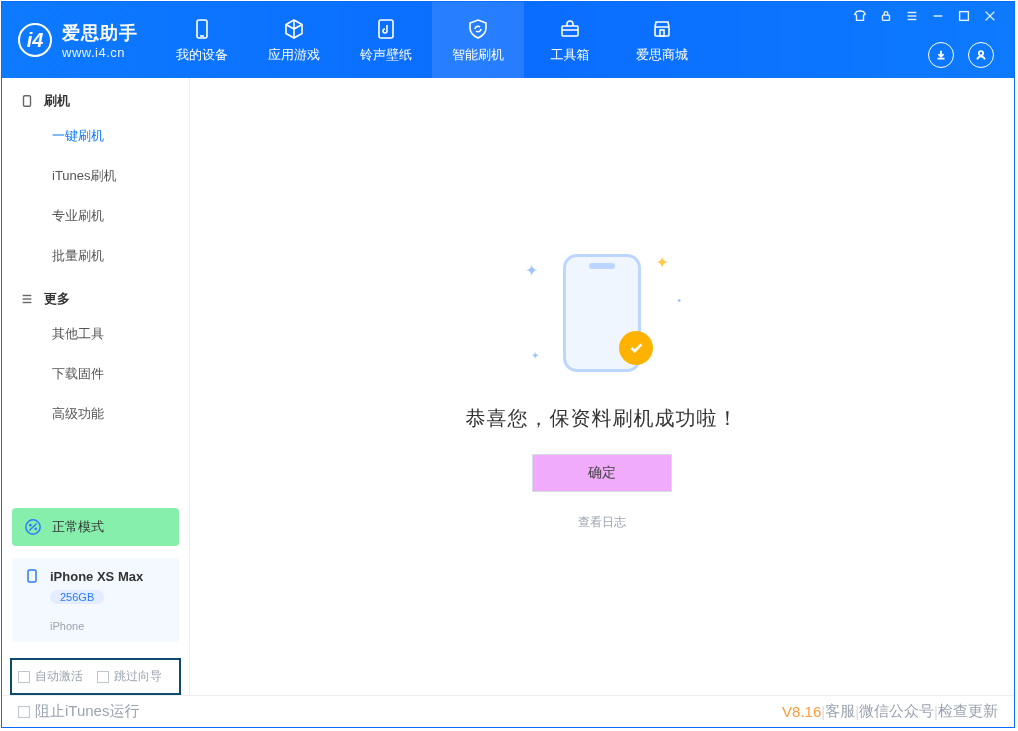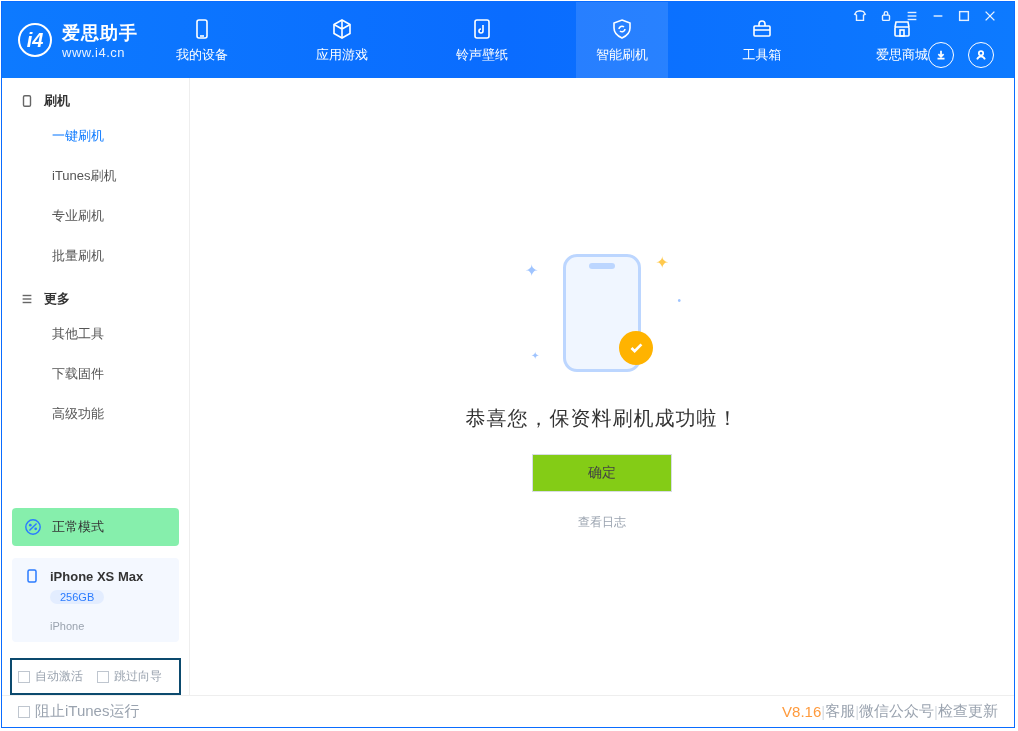--- a/index.html
+++ b/index.html
@@ -7,21 +7,21 @@
 
 .window { width: 1014px; height: 727px; border: 1px solid #0a6cff; margin: 1px; display: flex; flex-direction: column; background: #fff; }
 
 
 .header { height: 76px; background: linear-gradient(90deg, #0d7aff 0%, #0a6cff 50%, #0d7aff 100%); display: flex; align-items: stretch; color: #fff; position: relative; }
 .logo-block { display: flex; align-items: center; padding: 0 18px 0 16px; gap: 10px; }
 .logo-circle { width: 34px; height: 34px; border: 2.5px solid #fff; border-radius: 50%; display: flex; align-items: center; justify-content: center; font-weight: 900; font-size: 20px; font-style: italic; }
 .logo-text .cn { font-size: 18px; font-weight: 700; letter-spacing: 1px; }
 .logo-text .en { font-size: 13px; opacity: .9; letter-spacing: .5px; }
 
-.nav { display: flex; gap: 48px; }
+.nav { display: flex; }
 .nav-item { width: 92px; display: flex; flex-direction: column; align-items: center; justify-content: center; gap: 4px; cursor: pointer; font-size: 13px; }
 .nav-item.active { background: rgba(255,255,255,0.12); }
 .nav-item .ico { width: 26px; height: 26px; display: flex; align-items: center; justify-content: center; }
 .nav-item svg { width: 24px; height: 24px; fill: none; stroke: #fff; stroke-width: 1.6; }
 
 .header-right { position: absolute; right: 10px; top: 0; height: 100%; display: flex; flex-direction: column; justify-content: space-between; align-items: flex-end; }
 .win-controls { display: flex; gap: 10px; padding: 6px 6px 0 0; }
 .win-controls span { width: 16px; height: 16px; display: flex; align-items: center; justify-content: center; cursor: pointer; opacity: .9; }
 .win-controls svg { width: 14px; height: 14px; stroke: #fff; fill: none; stroke-width: 1.6; }
 .hdr-actions { display: flex; gap: 14px; padding: 0 10px 10px 0; }
@@ -55,21 +55,21 @@
 .main { flex: 1; display: flex; flex-direction: column; align-items: center; justify-content: center; gap: 22px; }
 .illus { position: relative; width: 170px; height: 140px; display:flex; align-items:center; justify-content:center; }
 .phone { width: 78px; height: 118px; border: 3px solid #bcd6ff; border-radius: 14px; background: #f0f6ff; position: relative; }
 .phone::before { content:""; position:absolute; top:6px; left:50%; transform:translateX(-50%); width:26px; height:6px; background:#bcd6ff; border-radius:3px; }
 .check-badge { position:absolute; right:34px; bottom:18px; width:34px; height:34px; background:#ffb300; border-radius:50%; display:flex; align-items:center; justify-content:center; }
 .check-badge svg { width:18px; height:18px; stroke:#fff; stroke-width:3; fill:none; }
 .spark { position:absolute; color:#9fc4ff; font-size:16px; }
 .s1{top:18px; left:8px;} .s2{top:10px; right:18px; color:#ffc94d;} .s3{bottom:22px; left:14px; font-size:10px;} .s4{top:52px; right:6px; font-size:10px;}
 
 .success-msg { font-size: 20px; color: #333; font-weight: 500; letter-spacing: 1px; }
-.ok-btn { width: 140px; height: 38px; border: 1px solid #d7dce3; background: #84cc16; font-size: 14px; color: #444; cursor: pointer; }
+.ok-btn { width: 140px; height: 38px; border: 1px solid #d7dce3; background: #f0abfc; font-size: 14px; color: #444; cursor: pointer; }
 .log-link { font-size: 12px; color: #9aa3af; cursor: pointer; }
 
 
 .footer { height: 32px; border-top: 1px solid #eee; display: flex; align-items: center; padding: 0 16px; font-size: 15px; color: #9aa3af; }
 .footer .chk { color: #9aa3af; }
 .footer .right { margin-left: auto; display: flex; align-items: center; gap: 0; }
 .footer .ver { color: #ff9a3c; }
 .footer .sep { color: #d7dce3; }
 .footer a { color: #9aa3af; cursor: pointer; }
 </style>

